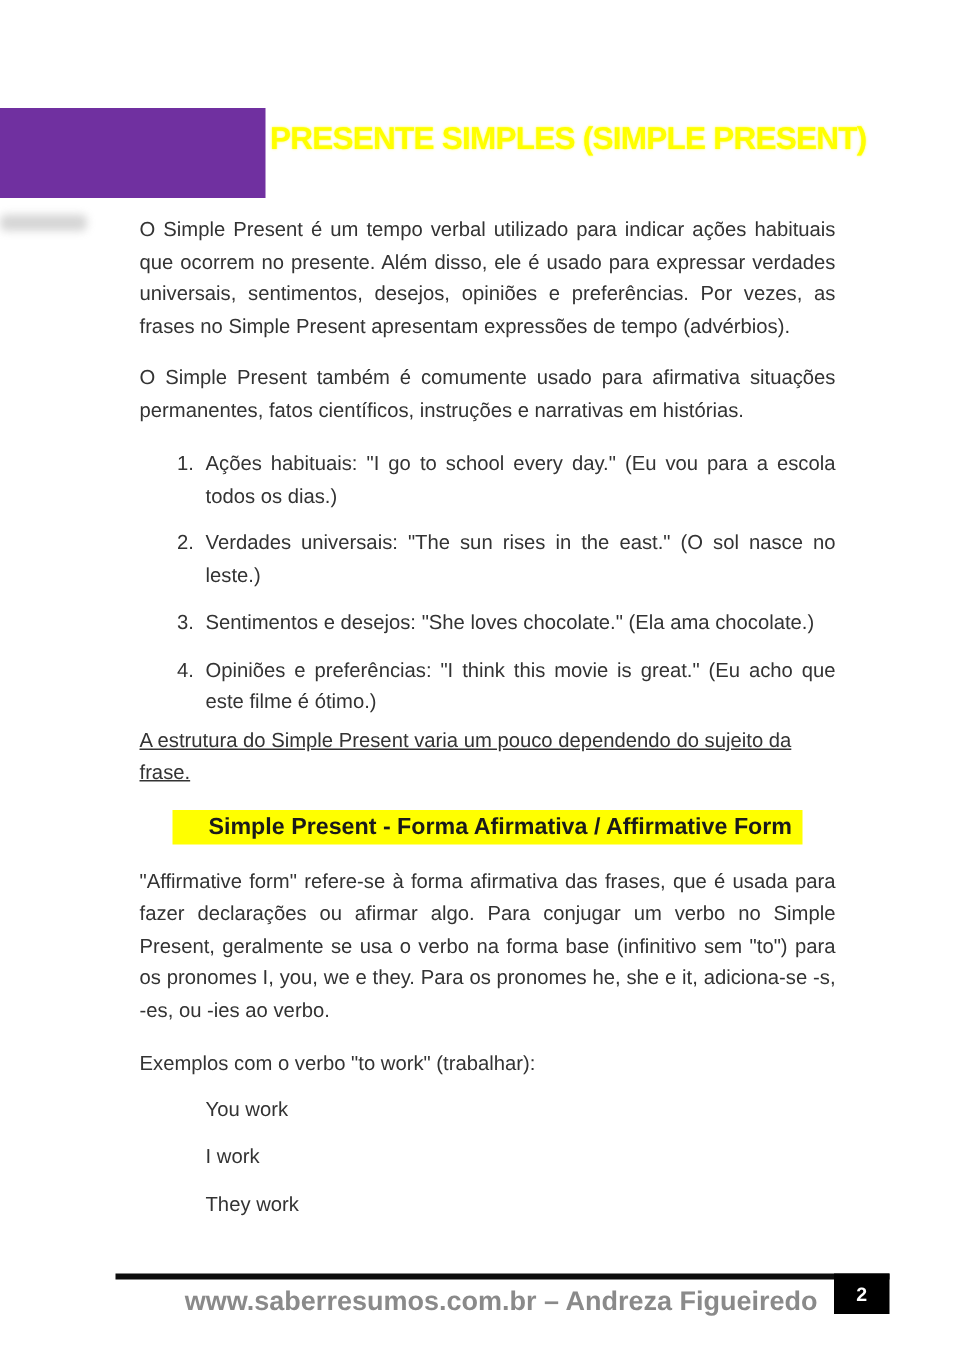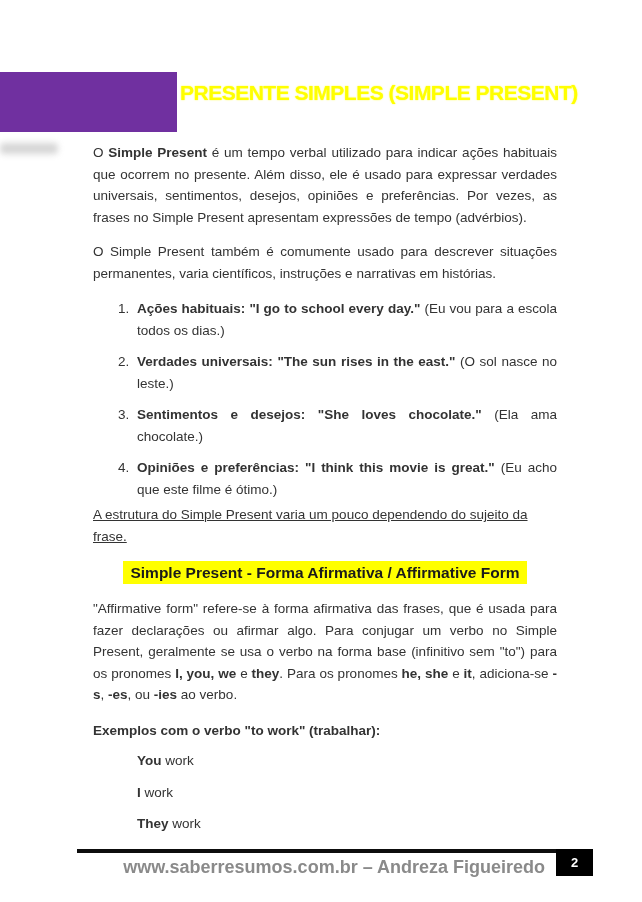--- a/index.html
+++ b/index.html
@@ -42,21 +42,21 @@
     opacity: 0.35;
     filter: blur(3px);
     border-radius: 4px;
   }
 
   
   .content {
     position: absolute; left: 93px; top: 142px; width: 464px;
     font-size: 13.5px; line-height: 21.5px;
   }
-  .b { font-weight: bold; }
+  .b { font-weight: normal; }
   p.para { text-align: justify; margin-bottom: 13px; }
   p.single { text-align: left; margin-bottom: 14px; }
 
   .num-list { margin-top: 1px; }
   .li {
     position: relative;
     padding-left: 44px;
     text-align: justify;
     margin-bottom: 10px;
   }
@@ -65,21 +65,21 @@
 
   .section-heading-row {
     display: flex; justify-content: center;
     margin: 14px 0 14px 0;
   }
   .section-heading {
     background: var(--highlight-yellow);
     font-weight: bold;
     font-size: 15.5px;
     line-height: 19px;
-    padding: 2px 7px 2px 7px;
+    padding: 2px 7px 2px 24px;
     color: #1a1a1a;
   }
 
   .examples-label { margin-top: 14px; margin-bottom: 9px; font-weight: bold; }
   .example-line { margin-left: 44px; margin-bottom: 10px; }
 
   
   .footer-bar {
     position: absolute; left: 77px; top: 849px;
     width: 516px; height: 4px;
@@ -110,21 +110,21 @@
   <div class="banner"></div>
 
   <div class="doc-title">PRESENTE SIMPLES (SIMPLE PRESENT)</div>
 
   <div class="print-artifact"></div>
 
   <div class="content">
 
     <p class="para"><span>O </span><span class="b">Simple Present</span><span> é um tempo verbal utilizado para indicar ações habituais que ocorrem no presente. Além disso, ele é usado para expressar verdades universais, sentimentos, desejos, opiniões e preferências. Por vezes, as frases no Simple Present apresentam expressões de tempo (advérbios).</span></p>
 
-    <p class="para" style="margin-bottom:14px;"><span>O Simple Present também é comumente usado para descrever situações permanentes, varia científicos, instruções e narrativas em histórias.</span></p>
+    <p class="para" style="margin-bottom:14px;"><span>O Simple Present também é comumente usado para afirmativa situações permanentes, fatos científicos, instruções e narrativas em histórias.</span></p>
 
     <div class="num-list">
       <div class="li">
         <span class="num">1.</span>
         <span><span class="b">Ações habituais: "I go to school every day."</span><span> (Eu vou para a escola todos os dias.)</span></span>
       </div>
       <div class="li">
         <span class="num">2.</span>
         <span><span class="b">Verdades universais: "The sun rises in the east."</span><span> (O sol nasce no leste.)</span></span>
       </div>

